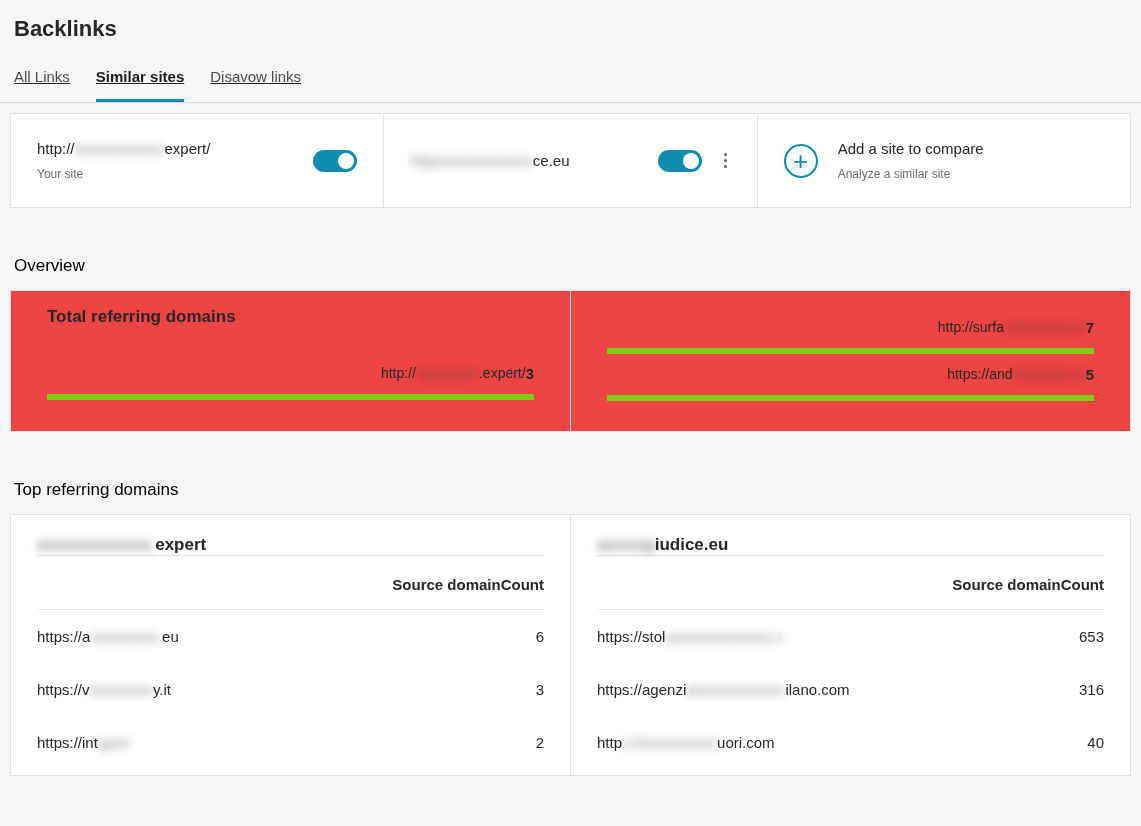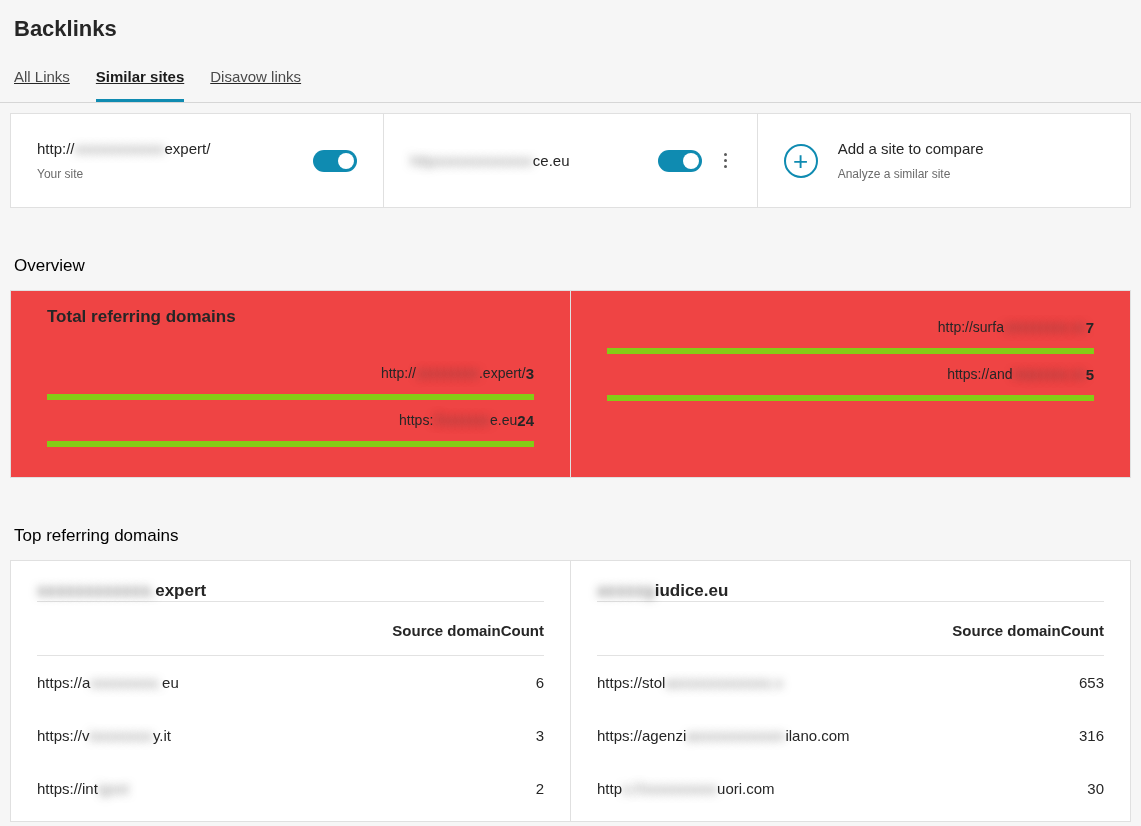--- a/index.html
+++ b/index.html
@@ -77,24 +77,20 @@
 
 <div class="section-title">Overview</div>
 
 <div class="overview">
   <div class="ov-card">
     <div class="ov-title">Total referring domains</div>
     <div class="ov-row">
       <span class="partial-blur"><span>http://</span><span class="bl">sxxxxxxxx</span><span>.expert/</span></span>
       <strong>3</strong>
     </div>
-    <div class="ov-row">
-      <span class="partial-blur"><span>https:</span><span class="bl">//xxxxxxx</span><span>e.eu</span></span>
-      <strong>24</strong>
-    </div>
   </div>
   <div class="ov-card">
     <div class="ov-row">
       <span class="partial-blur"><span>http://surfa</span><span class="bl">cexxxxxxx.xx</span></span>
       <strong>7</strong>
     </div>
     <div class="ov-row">
       <span class="partial-blur"><span>https://and</span><span class="bl">reaxxxxx.xx</span></span>
       <strong>5</strong>
     </div>
@@ -132,16 +128,16 @@
     <div class="tbl-row">
       <span class="partial-blur"><span>https://stol</span><span class="bl">axxxxxxxxxxxxx.x</span></span>
       <span>653</span>
     </div>
     <div class="tbl-row">
       <span class="partial-blur"><span>https://agenzi</span><span class="bl">axxxxxxxxxxxn</span><span>ilano.com</span></span>
       <span>316</span>
     </div>
     <div class="tbl-row">
       <span class="partial-blur"><span>http</span><span class="bl">s://xxxxxxxxxx</span><span>uori.com</span></span>
-      <span>30</span>
+      <span>40</span>
     </div>
   </div>
 </div>
 
 </body></html>

